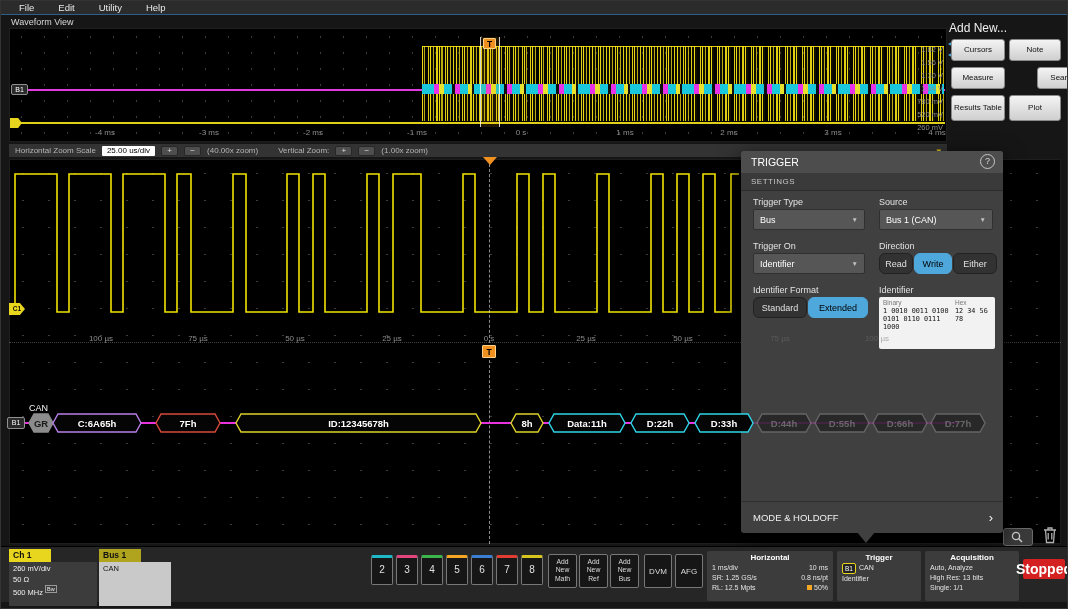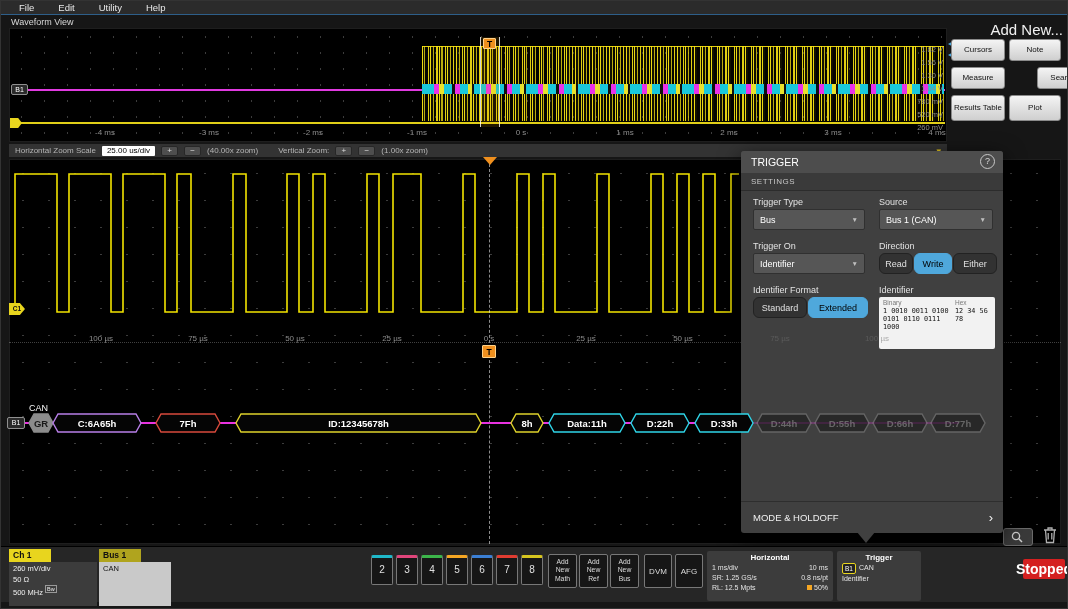--- a/index.html
+++ b/index.html
@@ -52,22 +52,22 @@
   .zoombar { position: absolute; left: 8px; top: 143px; width: 938px; height: 13px; background: #333;
              display: flex; align-items: center; gap: 6px; padding: 0 6px; font-size: 8px; color: #b5b5b5; }
   .zval { background: #fff; color: #000; padding: 0 5px; border-radius: 1px; font-size: 8px; line-height: 10px; }
   .zbtn { width: 17px; height: 10px; background: #4e4e4e; border: 1px solid #272727; border-radius: 2px;
           color: #ddd; font-size: 8px; line-height: 8px; text-align: center; cursor: pointer; }
   .collapse { margin-left: auto; color: #e8c81e; font-size: 9px; cursor: pointer; }
   .orange-tri { position: absolute; left: 482px; top: 156px; width: 0; height: 0; z-index: 8;
                 border-left: 7px solid transparent; border-right: 7px solid transparent; border-top: 8px solid #f0901e; }
 
   
-  .addnew-title { position: absolute; left: 948px; top: 20px; width: 114px; text-align: right;
-                  font-size: 15px; color: #f0f0f0; }
+  .addnew-title { position: absolute; left: 948px; top: 20px; width: 114px; text-align: left;
+                  font-size: 12px; color: #f0f0f0; }
   .lbtn { position: absolute; background: linear-gradient(#f4f4f4, #cfcfcf); border: 1px solid #8a8a8a;
           border-radius: 3px; color: #111; font-size: 8px; display: flex; align-items: center;
           justify-content: center; text-align: center; cursor: pointer; line-height: 1.1; }
 
   
   .axisline { position: absolute; left: 8px; top: 341px; width: 1052px; border-top: 1px dotted rgba(255,255,255,0.25); }
   .axislabels { position: absolute; left: 0; top: 333px; width: 1068px; height: 10px; z-index: 46; }
   .axislabels .glab.dim { color: #6f6f6f; opacity: 0.55; }
   .trigline { position: absolute; left: 488px; top: 158px; height: 385px; width: 0;
               border-left: 1px dashed rgba(255,255,255,0.55); z-index: 6; }
@@ -381,17 +381,29 @@
       <div class="title">Trigger</div>
       <div class="irow" style="justify-content:flex-start;">
         <span class="b1badge">B1</span>
         <span>CAN</span>
       </div>
       <div class="irow" style="justify-content:flex-start;">
         <span>Identifier</span>
       </div>
     </div>
 
+    <div class="infoblock" style="left:924px;width:94px;">
+      <div class="title">Acquisition</div>
+      <div class="irow" style="justify-content:flex-start;">
+          <span>Auto,  Analyze</span>
+        </div>
+      <div class="irow" style="justify-content:flex-start;">
+          <span>High Res: 13 bits</span>
+        </div>
+      <div class="irow" style="justify-content:flex-start;">
+          <span>Single: 1/1</span>
+        </div>
+    </div>
 
     <div class="stopped">Stopped</div>
   </div>
 
 </div>
 
 </body></html>

